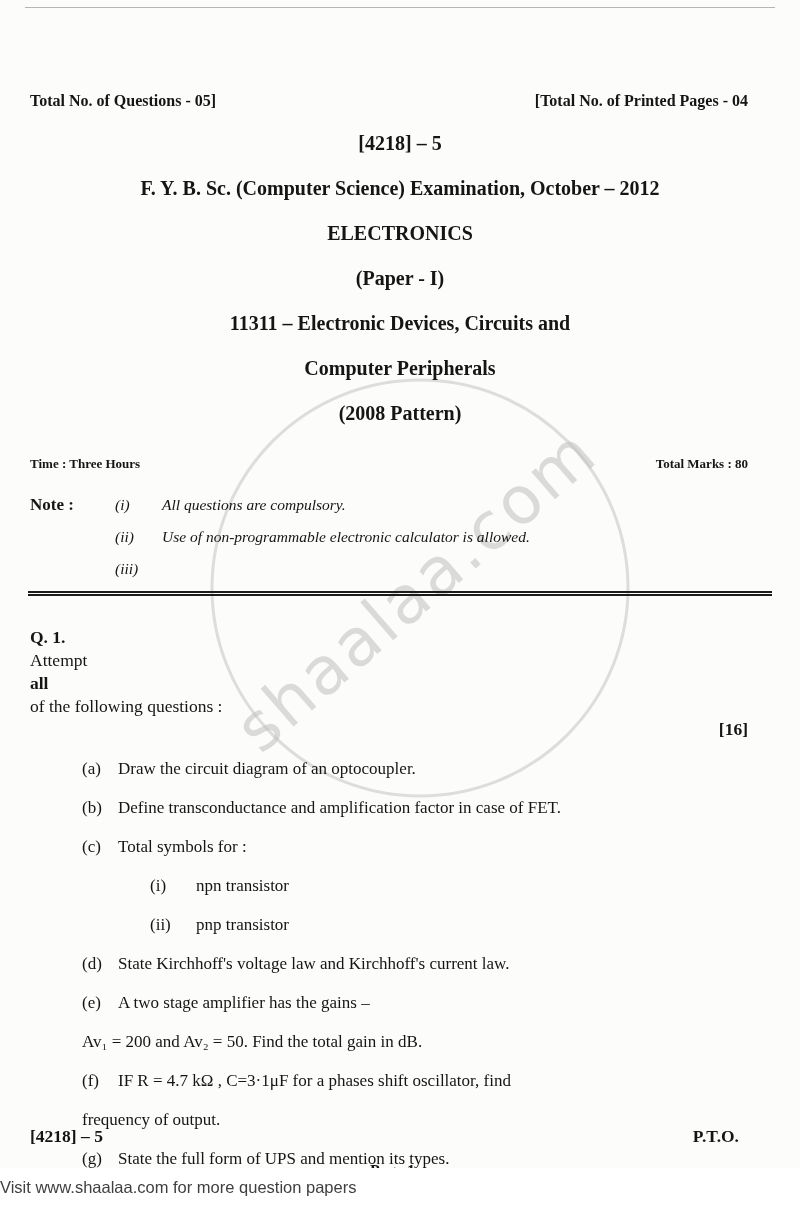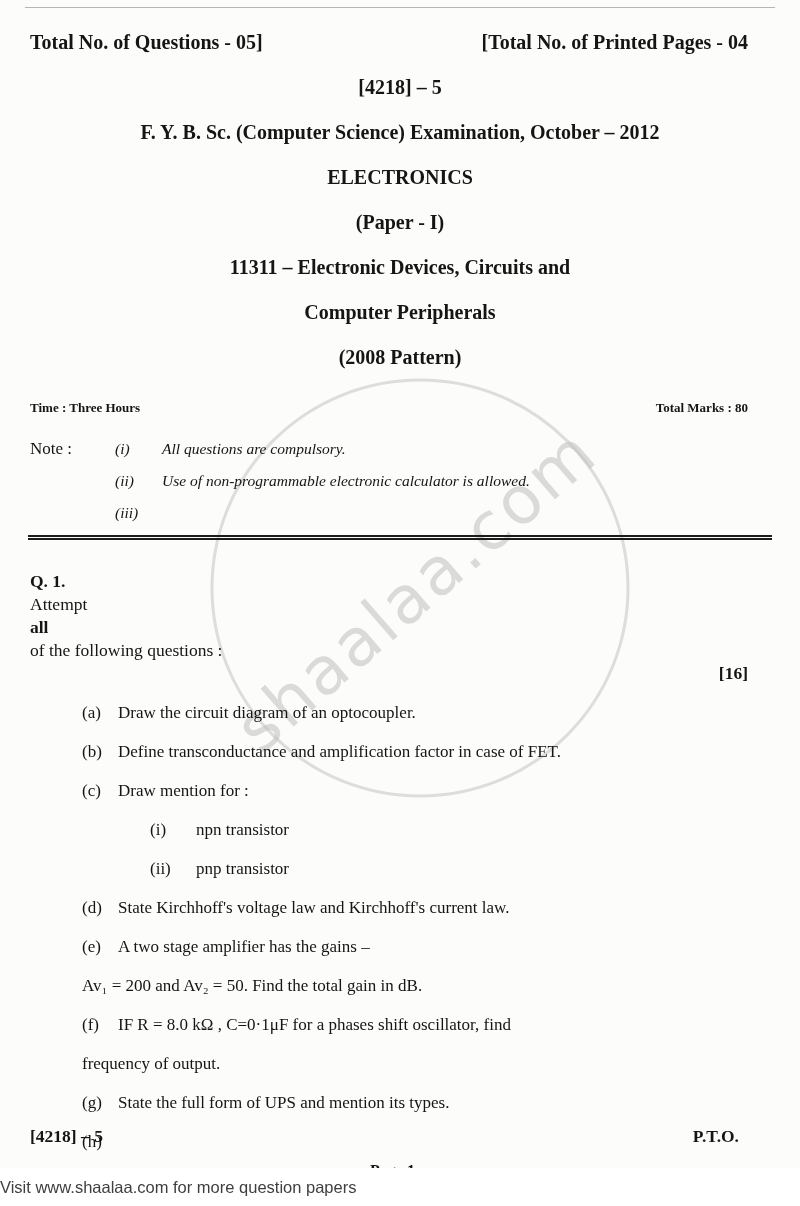--- a/index.html
+++ b/index.html
@@ -28,23 +28,23 @@
     z-index: 1;
     pointer-events: none;
   }
   .content {
     position: relative;
     z-index: 2;
   }
   .top-row {
     display: flex;
     justify-content: space-between;
-    padding: 31px 52px 0 30px;
-    font-weight: bold;
-    font-size: 20px;
+    padding: 92px 52px 0 30px;
+    font-weight: bold;
+    font-size: 16px;
   }
   .center-line {
     text-align: center;
     font-weight: bold;
     font-size: 20px;
     line-height: 26px;
   }
   .code-line   { margin-top: 20px; }
   .title-line  { margin-top: 19px; }
   .time-row {
@@ -52,21 +52,21 @@
     justify-content: space-between;
     padding: 0 52px 0 30px;
     margin-top: 30px;
     font-weight: bold;
     font-size: 13px;
   }
   .note-block { margin-top: 22px; padding: 0 60px 0 30px; }
   .note-row { display: flex; margin-bottom: 11px; font-size: 15.5px; line-height: 21px; }
   .note-label {
     width: 85px; flex: none;
-    font-weight: normal;
+    font-weight: bold;
     font-style: normal;
     font-size: 17px;
   }
   .note-num { width: 47px; flex: none; font-style: italic; }
   .note-text { flex: 1; font-style: italic; }
   .double-rule {
     margin: 12px 28px 0 28px;
     height: 5px;
     border-top: 2px solid #1c1c1c;
     border-bottom: 2px solid #1c1c1c;
@@ -191,21 +191,21 @@
         <span class="qtext">Draw the circuit diagram of an optocoupler.</span>
       </div>
 
       <div class="qrow">
         <span class="qlabel">(b)</span>
         <span class="qtext">Define transconductance and amplification factor in case of FET.</span>
       </div>
 
       <div class="qrow">
         <span class="qlabel">(c)</span>
-        <span class="qtext">Draw mention for :</span>
+        <span class="qtext">Total symbols for :</span>
       </div>
 
       <div class="qrow sub">
         <span class="qlabel">(i)</span>
         <span class="qtext">npn transistor</span>
       </div>
 
       <div class="qrow sub">
         <span class="qlabel">(ii)</span>
         <span class="qtext">pnp transistor</span>
@@ -220,21 +220,21 @@
         <span class="qlabel">(e)</span>
         <span class="qtext">A two stage amplifier has the gains –</span>
       </div>
 
       <div class="qrow cont">
         <span class="qtext">Av₁ = 200 and Av₂ = 50. Find the total gain in dB.</span>
       </div>
 
       <div class="qrow">
         <span class="qlabel">(f)</span>
-        <span class="qtext">IF R = 8.0 kΩ ,  C=0·1μF for a phases shift oscillator, find</span>
+        <span class="qtext">IF R = 4.7 kΩ ,  C=3·1μF for a phases shift oscillator, find</span>
       </div>
 
       <div class="qrow cont">
         <span class="qtext">frequency of output.</span>
       </div>
 
       <div class="qrow">
         <span class="qlabel">(g)</span>
         <span class="qtext">State the full form of UPS and mention its types.</span>
       </div>

